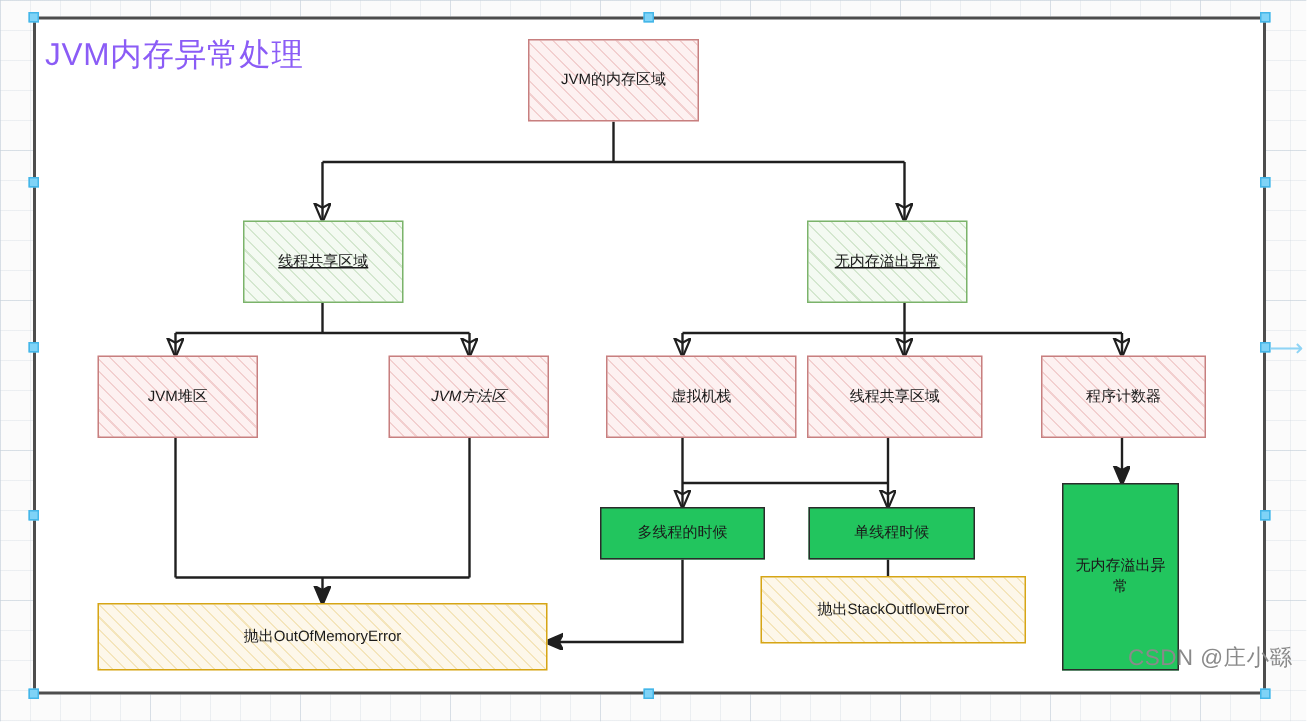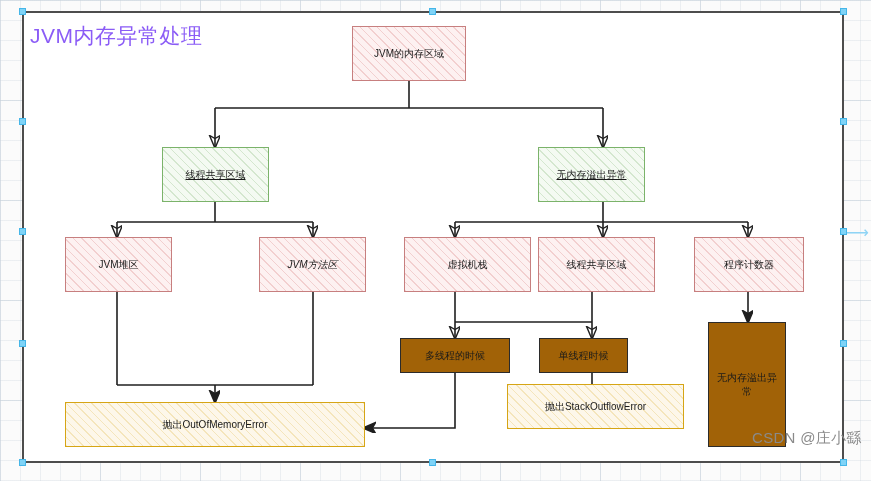--- a/index.html
+++ b/index.html
@@ -49,21 +49,21 @@
     text-decoration:underline;
   }
   .n-orange{
     border:1.6px solid #d6a515;
     background-color:#fdf7ea;
     background-image:repeating-linear-gradient(45deg,
         rgba(214,165,21,.22) 0 1px, transparent 1px 6px);
   }
   .n-plain{
     border:1.6px solid #2b2b2b;
-    background:#a16207;
+    background:#22c55e;
   }
   #diagram-title{
     position:absolute;left:30px;top:22px;
     font-size:21px;color:#8b5cf6;letter-spacing:.5px;
     white-space:nowrap;
   }
   #watermark{
     position:absolute;left:752px;top:429px;
     font-size:15px;color:#8a8a8a;white-space:nowrap;
     letter-spacing:.3px;
@@ -150,20 +150,20 @@
 <div class="node n-green" style="left:162px;top:147px;width:107px;height:55px;">线程共享区域</div>
 <div class="node n-green" style="left:538px;top:147px;width:107px;height:55px;">无内存溢出异常</div>
 
 <div class="node n-red" style="left:65px;top:237px;width:107px;height:55px;text-align:right;">JVM堆区</div>
 <div class="node n-red" style="left:259px;top:237px;width:107px;height:55px;font-style:italic;">JVM方法区</div>
 <div class="node n-red" style="left:404px;top:237px;width:127px;height:55px;">虚拟机栈</div>
 <div class="node n-red" style="left:538px;top:237px;width:117px;height:55px;">线程共享区域</div>
 <div class="node n-red" style="left:694px;top:237px;width:110px;height:55px;">程序计数器</div>
 
 <div class="node n-plain" style="left:400px;top:338px;width:110px;height:35px;">多线程的时候</div>
-<div class="node n-plain" style="left:539px;top:338px;width:89px;height:35px;">单线程时候</div>
+<div class="node n-plain" style="left:539px;top:338px;width:111px;height:35px;">单线程时候</div>
 
 <div class="node n-orange" style="left:65px;top:402px;width:300px;height:45px;">抛出OutOfMemoryError</div>
 <div class="node n-orange" style="left:507px;top:384px;width:177px;height:45px;">抛出StackOutflowError</div>
 
 <div class="node n-plain" style="left:708px;top:322px;width:78px;height:125px;">无内存溢出异常</div>
 
 <div id="watermark">CSDN @庄小繇</div>
 
 </body></html>

